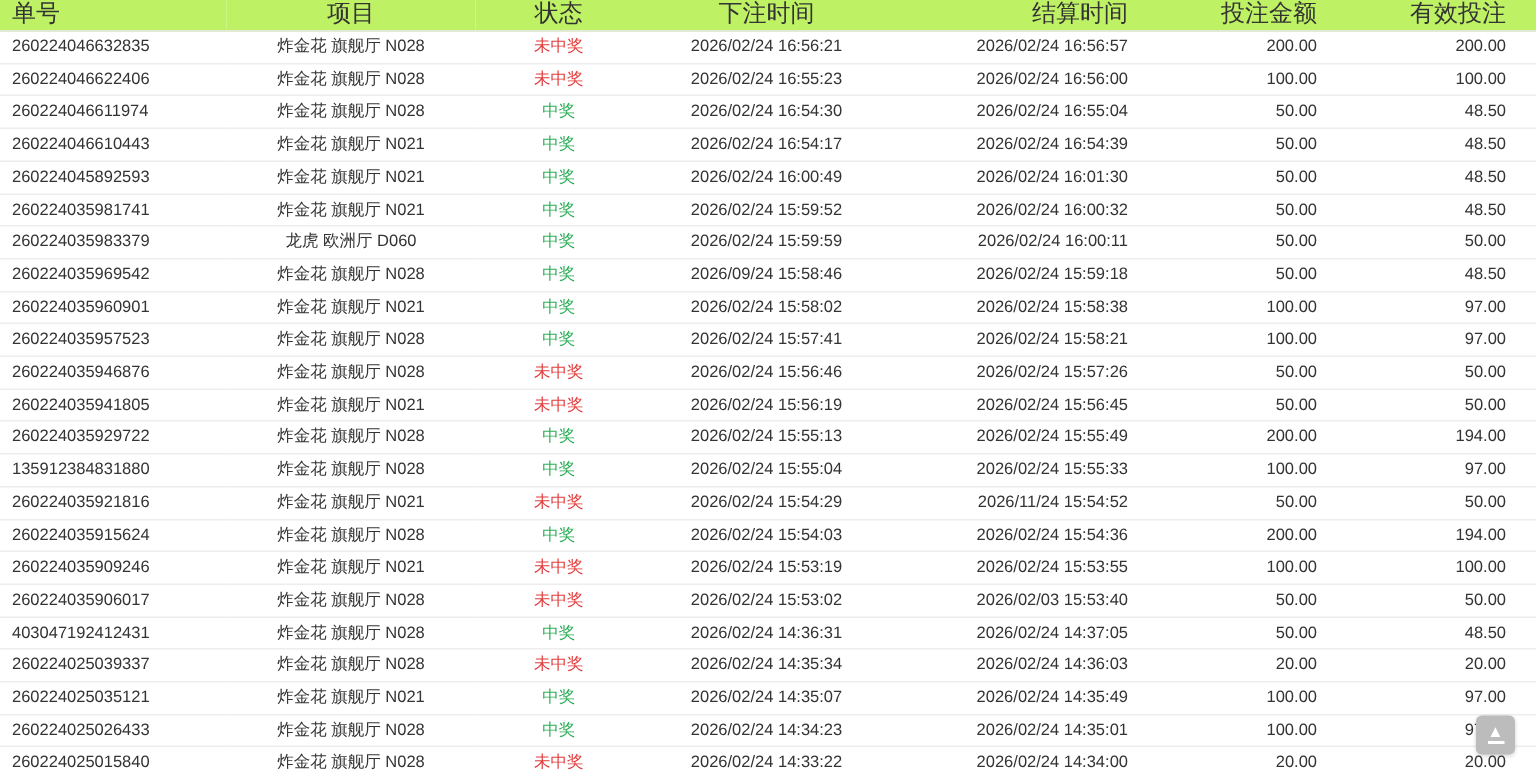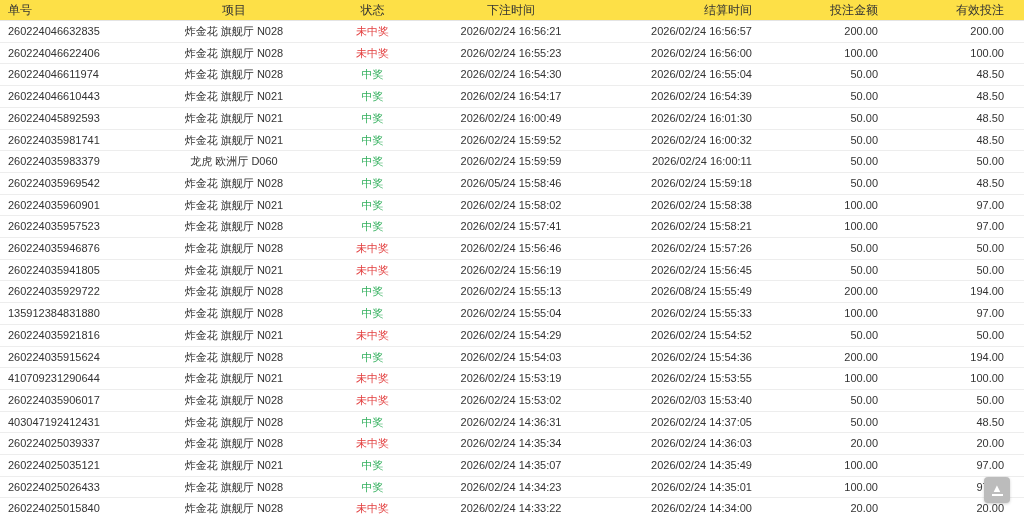--- a/index.html
+++ b/index.html
@@ -15,24 +15,24 @@
     font-size: 11px;
     color: #333333;
     position: relative;
   }
   .bet-table {
     width: 1024px;
     border-collapse: collapse;
     table-layout: fixed;
   }
   .bet-table thead th {
-    background: #fde047;
+    background: #bef264;
     color: #333333;
     font-weight: normal;
-    font-size: 12px;
+    font-size: 16px;
     height: 20px;
     line-height: 20px;
     padding: 0 8px;
     border-bottom: 1px solid #e4e4e4;
     white-space: nowrap;
   }
   .bet-table tbody td {
     height: 20.7px;
     line-height: 20.7px;
     padding: 0 8px;
@@ -169,21 +169,21 @@
         <td class="col-bettime">2026/02/24 15:59:59</td>
         <td class="col-settime">2026/02/24 16:00:11</td>
         <td class="col-amount">50.00</td>
         <td class="col-valid">50.00</td>
         <td class="col-win amt-pos">50.00</td>
       </tr>
       <tr>
         <td class="col-order">260224035969542</td>
         <td class="col-item">炸金花 旗舰厅 N028</td>
         <td class="col-status status-win">中奖</td>
-        <td class="col-bettime">2026/05/24 15:58:46</td>
+        <td class="col-bettime">2026/09/24 15:58:46</td>
         <td class="col-settime">2026/02/24 15:59:18</td>
         <td class="col-amount">50.00</td>
         <td class="col-valid">48.50</td>
         <td class="col-win amt-pos">48.50</td>
       </tr>
       <tr>
         <td class="col-order">260224035960901</td>
         <td class="col-item">炸金花 旗舰厅 N021</td>
         <td class="col-status status-win">中奖</td>
         <td class="col-bettime">2026/02/24 15:58:02</td>
@@ -220,57 +220,57 @@
         <td class="col-settime">2026/02/24 15:56:45</td>
         <td class="col-amount">50.00</td>
         <td class="col-valid">50.00</td>
         <td class="col-win amt-neg">-50.00</td>
       </tr>
       <tr>
         <td class="col-order">260224035929722</td>
         <td class="col-item">炸金花 旗舰厅 N028</td>
         <td class="col-status status-win">中奖</td>
         <td class="col-bettime">2026/02/24 15:55:13</td>
-        <td class="col-settime">2026/08/24 15:55:49</td>
+        <td class="col-settime">2026/02/24 15:55:49</td>
         <td class="col-amount">200.00</td>
         <td class="col-valid">194.00</td>
         <td class="col-win amt-pos">194.00</td>
       </tr>
       <tr>
         <td class="col-order">135912384831880</td>
         <td class="col-item">炸金花 旗舰厅 N028</td>
         <td class="col-status status-win">中奖</td>
         <td class="col-bettime">2026/02/24 15:55:04</td>
         <td class="col-settime">2026/02/24 15:55:33</td>
         <td class="col-amount">100.00</td>
         <td class="col-valid">97.00</td>
         <td class="col-win amt-pos">97.00</td>
       </tr>
       <tr>
         <td class="col-order">260224035921816</td>
         <td class="col-item">炸金花 旗舰厅 N021</td>
         <td class="col-status status-lose">未中奖</td>
         <td class="col-bettime">2026/02/24 15:54:29</td>
-        <td class="col-settime">2026/02/24 15:54:52</td>
+        <td class="col-settime">2026/11/24 15:54:52</td>
         <td class="col-amount">50.00</td>
         <td class="col-valid">50.00</td>
         <td class="col-win amt-neg">-50.00</td>
       </tr>
       <tr>
         <td class="col-order">260224035915624</td>
         <td class="col-item">炸金花 旗舰厅 N028</td>
         <td class="col-status status-win">中奖</td>
         <td class="col-bettime">2026/02/24 15:54:03</td>
         <td class="col-settime">2026/02/24 15:54:36</td>
         <td class="col-amount">200.00</td>
         <td class="col-valid">194.00</td>
         <td class="col-win amt-pos">194.00</td>
       </tr>
       <tr>
-        <td class="col-order">410709231290644</td>
+        <td class="col-order">260224035909246</td>
         <td class="col-item">炸金花 旗舰厅 N021</td>
         <td class="col-status status-lose">未中奖</td>
         <td class="col-bettime">2026/02/24 15:53:19</td>
         <td class="col-settime">2026/02/24 15:53:55</td>
         <td class="col-amount">100.00</td>
         <td class="col-valid">100.00</td>
         <td class="col-win amt-neg">-100.00</td>
       </tr>
       <tr>
         <td class="col-order">260224035906017</td>

